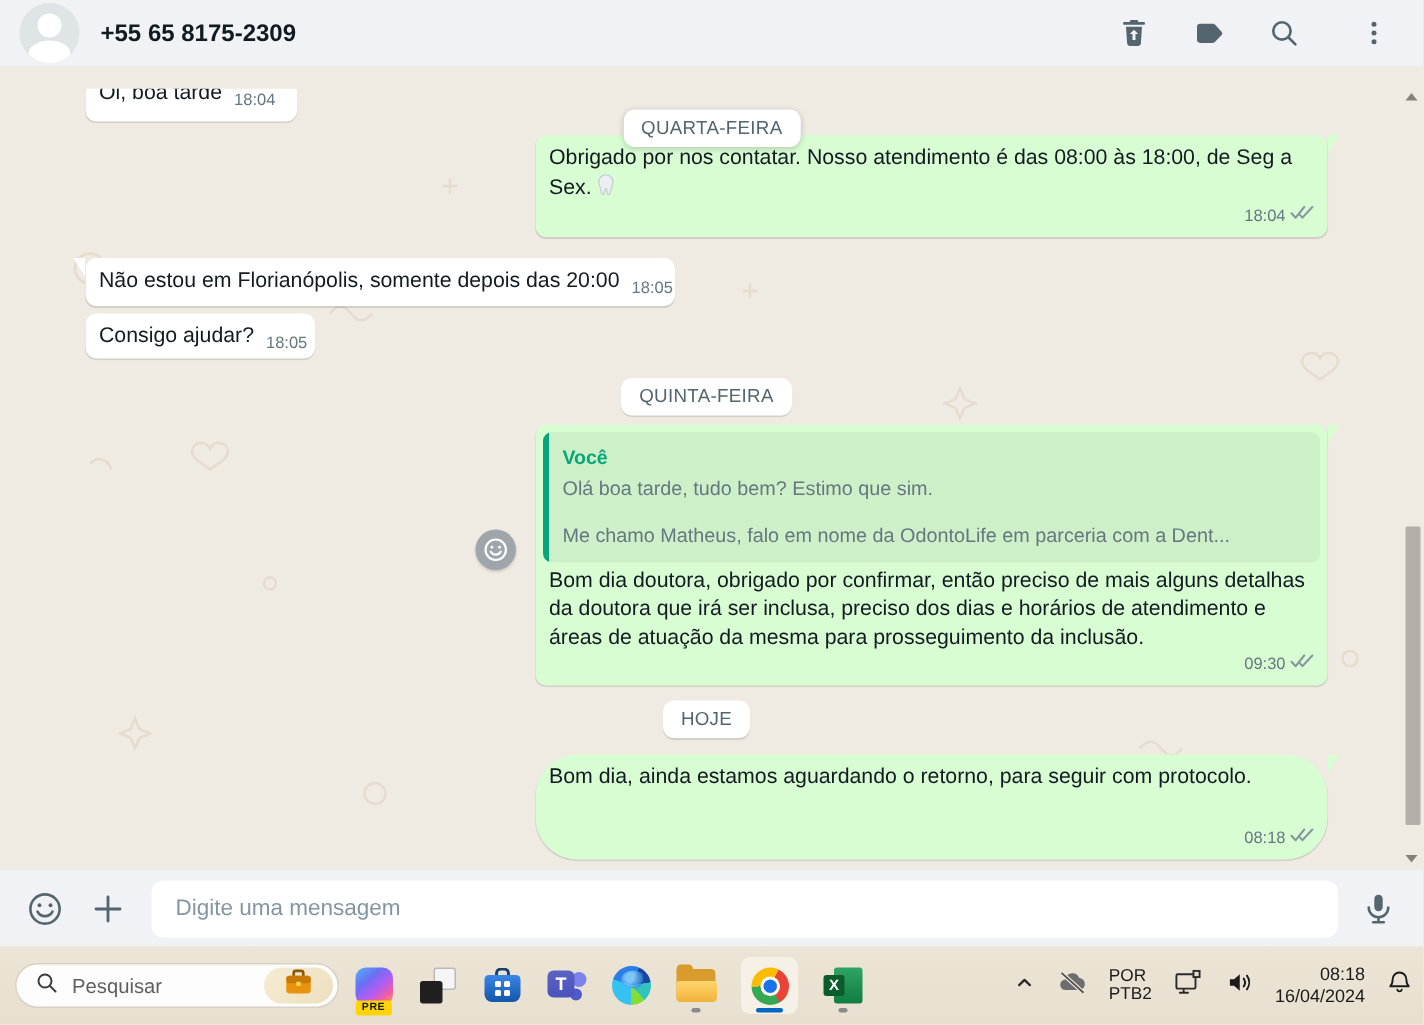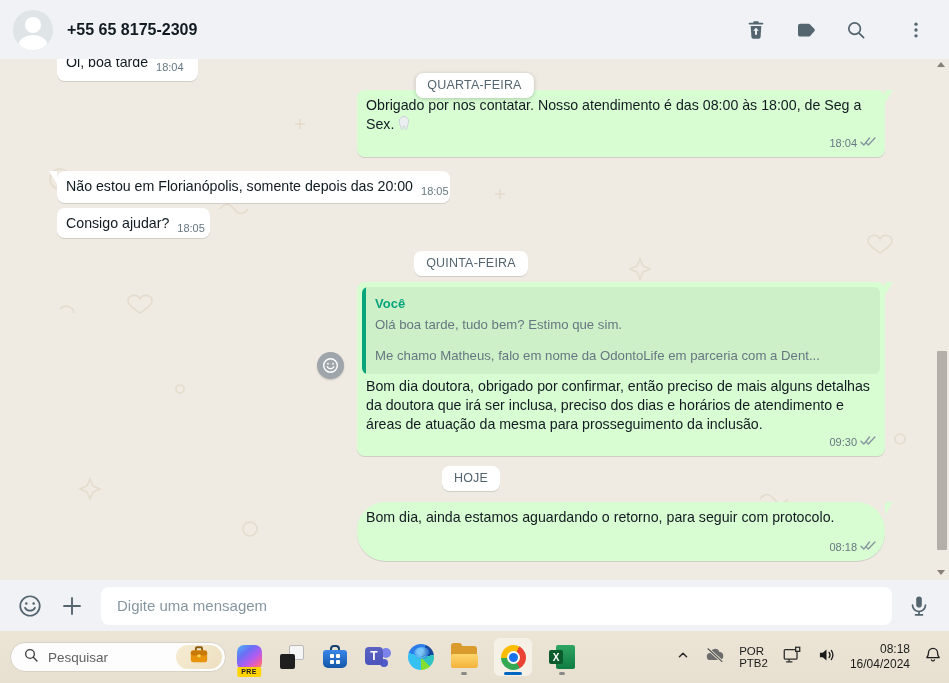--- a/index.html
+++ b/index.html
@@ -1,21 +1,21 @@
 <!DOCTYPE html>
 <html><head>
 <meta charset="utf-8">
 <style>
   * { margin:0; padding:0; box-sizing:border-box; }
   html,body { width:949px; height:683px; }
   body { font-family:"Liberation Sans", sans-serif; background:#efeae2; overflow:hidden; }
   .app { position:relative; width:949px; height:683px; overflow:hidden; }
 
   
-  .chat-header { position:absolute; top:0; left:0; right:0; height:59px; background:#f0f2f5;
+  .chat-header { position:absolute; top:0; left:0; right:0; height:44px; background:#f0f2f5;
     display:flex; align-items:center; padding:0 20px 0 13px; z-index:20; }
   .avatar { width:40px; height:40px; border-radius:50%; background:#dfe5e7; position:relative; overflow:hidden; flex:none; }
   .avatar .head { position:absolute; width:16px; height:16px; border-radius:50%; background:#fff; left:12px; top:7px; }
   .avatar .body { position:absolute; width:28px; height:18px; border-radius:50% 50% 0 0; background:#fff; left:6px; top:25px; }
   .header-info { margin-left:14px; flex:1; min-width:0; cursor:pointer; }
   .header-title { font-size:16px; font-weight:600; color:#111b21; line-height:21px; }
   .header-sub { font-size:13px; color:#667781; line-height:18px; margin-top:1px; }
   .header-actions { display:flex; align-items:center; gap:24px; }
   .icon-btn { width:26px; height:26px; display:flex; align-items:center; justify-content:center; cursor:pointer; }
   .icon-btn svg { display:block; }
@@ -36,21 +36,21 @@
   .inline-meta { display:inline-block; margin-left:8px; font-size:11px; color:#667781; position:relative; top:4px; }
   .meta { position:absolute; right:9px; bottom:4px; font-size:11px; color:#667781; display:flex; align-items:center; gap:3px; white-space:nowrap; }
   .ticks { display:inline-block; }
 
   .m-cut { margin-top:-12px; width:141px; height:34px; overflow:hidden; }
   .m-out1 { margin-top:9px; width:528px; min-height:45px; }
   .m-out1 .btext { padding-bottom:20px; }
   .m-in1 { margin-top:14px; width:393px; height:32px; white-space:nowrap; }
   .m-in2 { margin-top:5px; width:153px; height:30px; white-space:nowrap; }
   .m-quote { margin-top:6px; width:528px; min-height:172px; }
-  .m-out2 { margin-top:11px; width:528px; height:59px;border-radius:28px; }
+  .m-out2 { margin-top:11px; width:528px; height:70px;border-radius:28px; }
 
   .date-chip { background:#fff; color:#54656f; font-size:12.5px; font-weight:500; letter-spacing:.2px;
     padding:5px 12px 6px; border-radius:7.5px; box-shadow:0 1px .5px rgba(11,20,26,.13); align-self:center; }
   .chip-row2 { margin-top:13px; }
   .chip-row3 { margin-top:10px; }
   .chip-sticky { position:absolute; top:14px; left:50%; transform:translateX(-50%); z-index:6;
     box-shadow:0 1px 4px rgba(11,20,26,.22); }
 
   .quote { display:flex; margin:5px 5px 0 5px; border-radius:6px; background:rgba(11,20,26,.055); overflow:hidden; cursor:pointer; }
   .quote-bar { flex:none; width:4px; background:#06a57c; }

